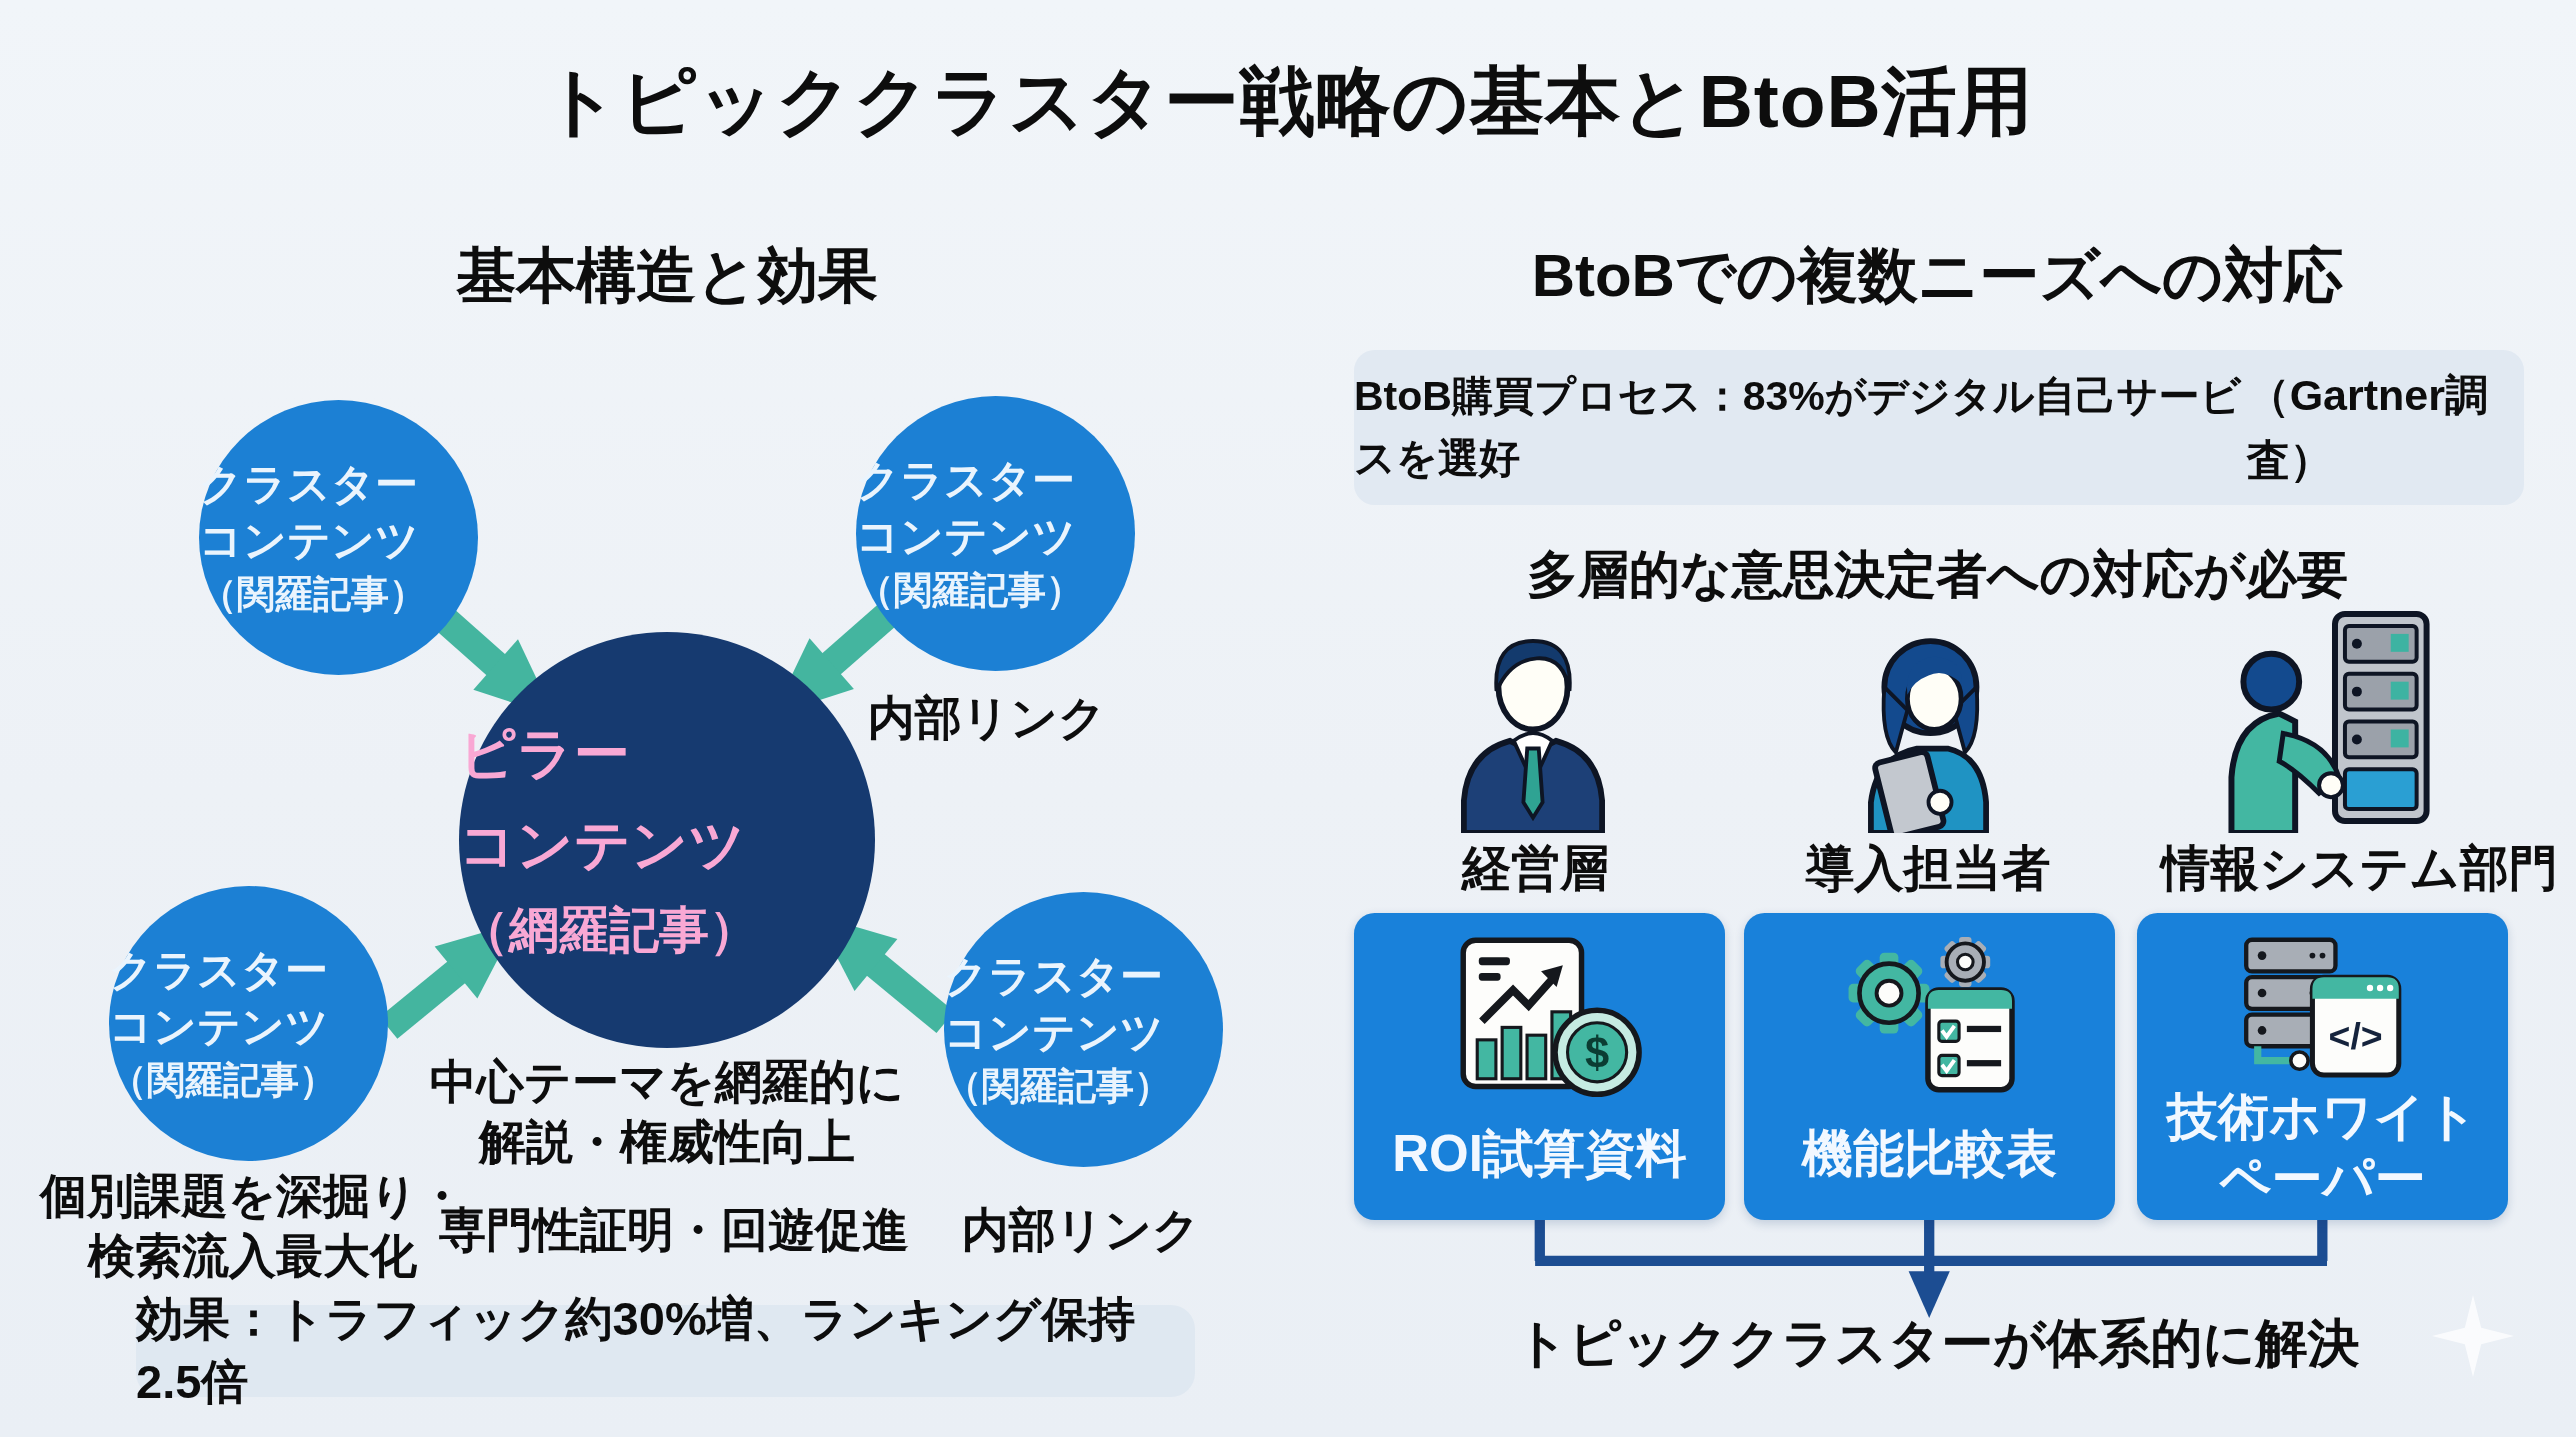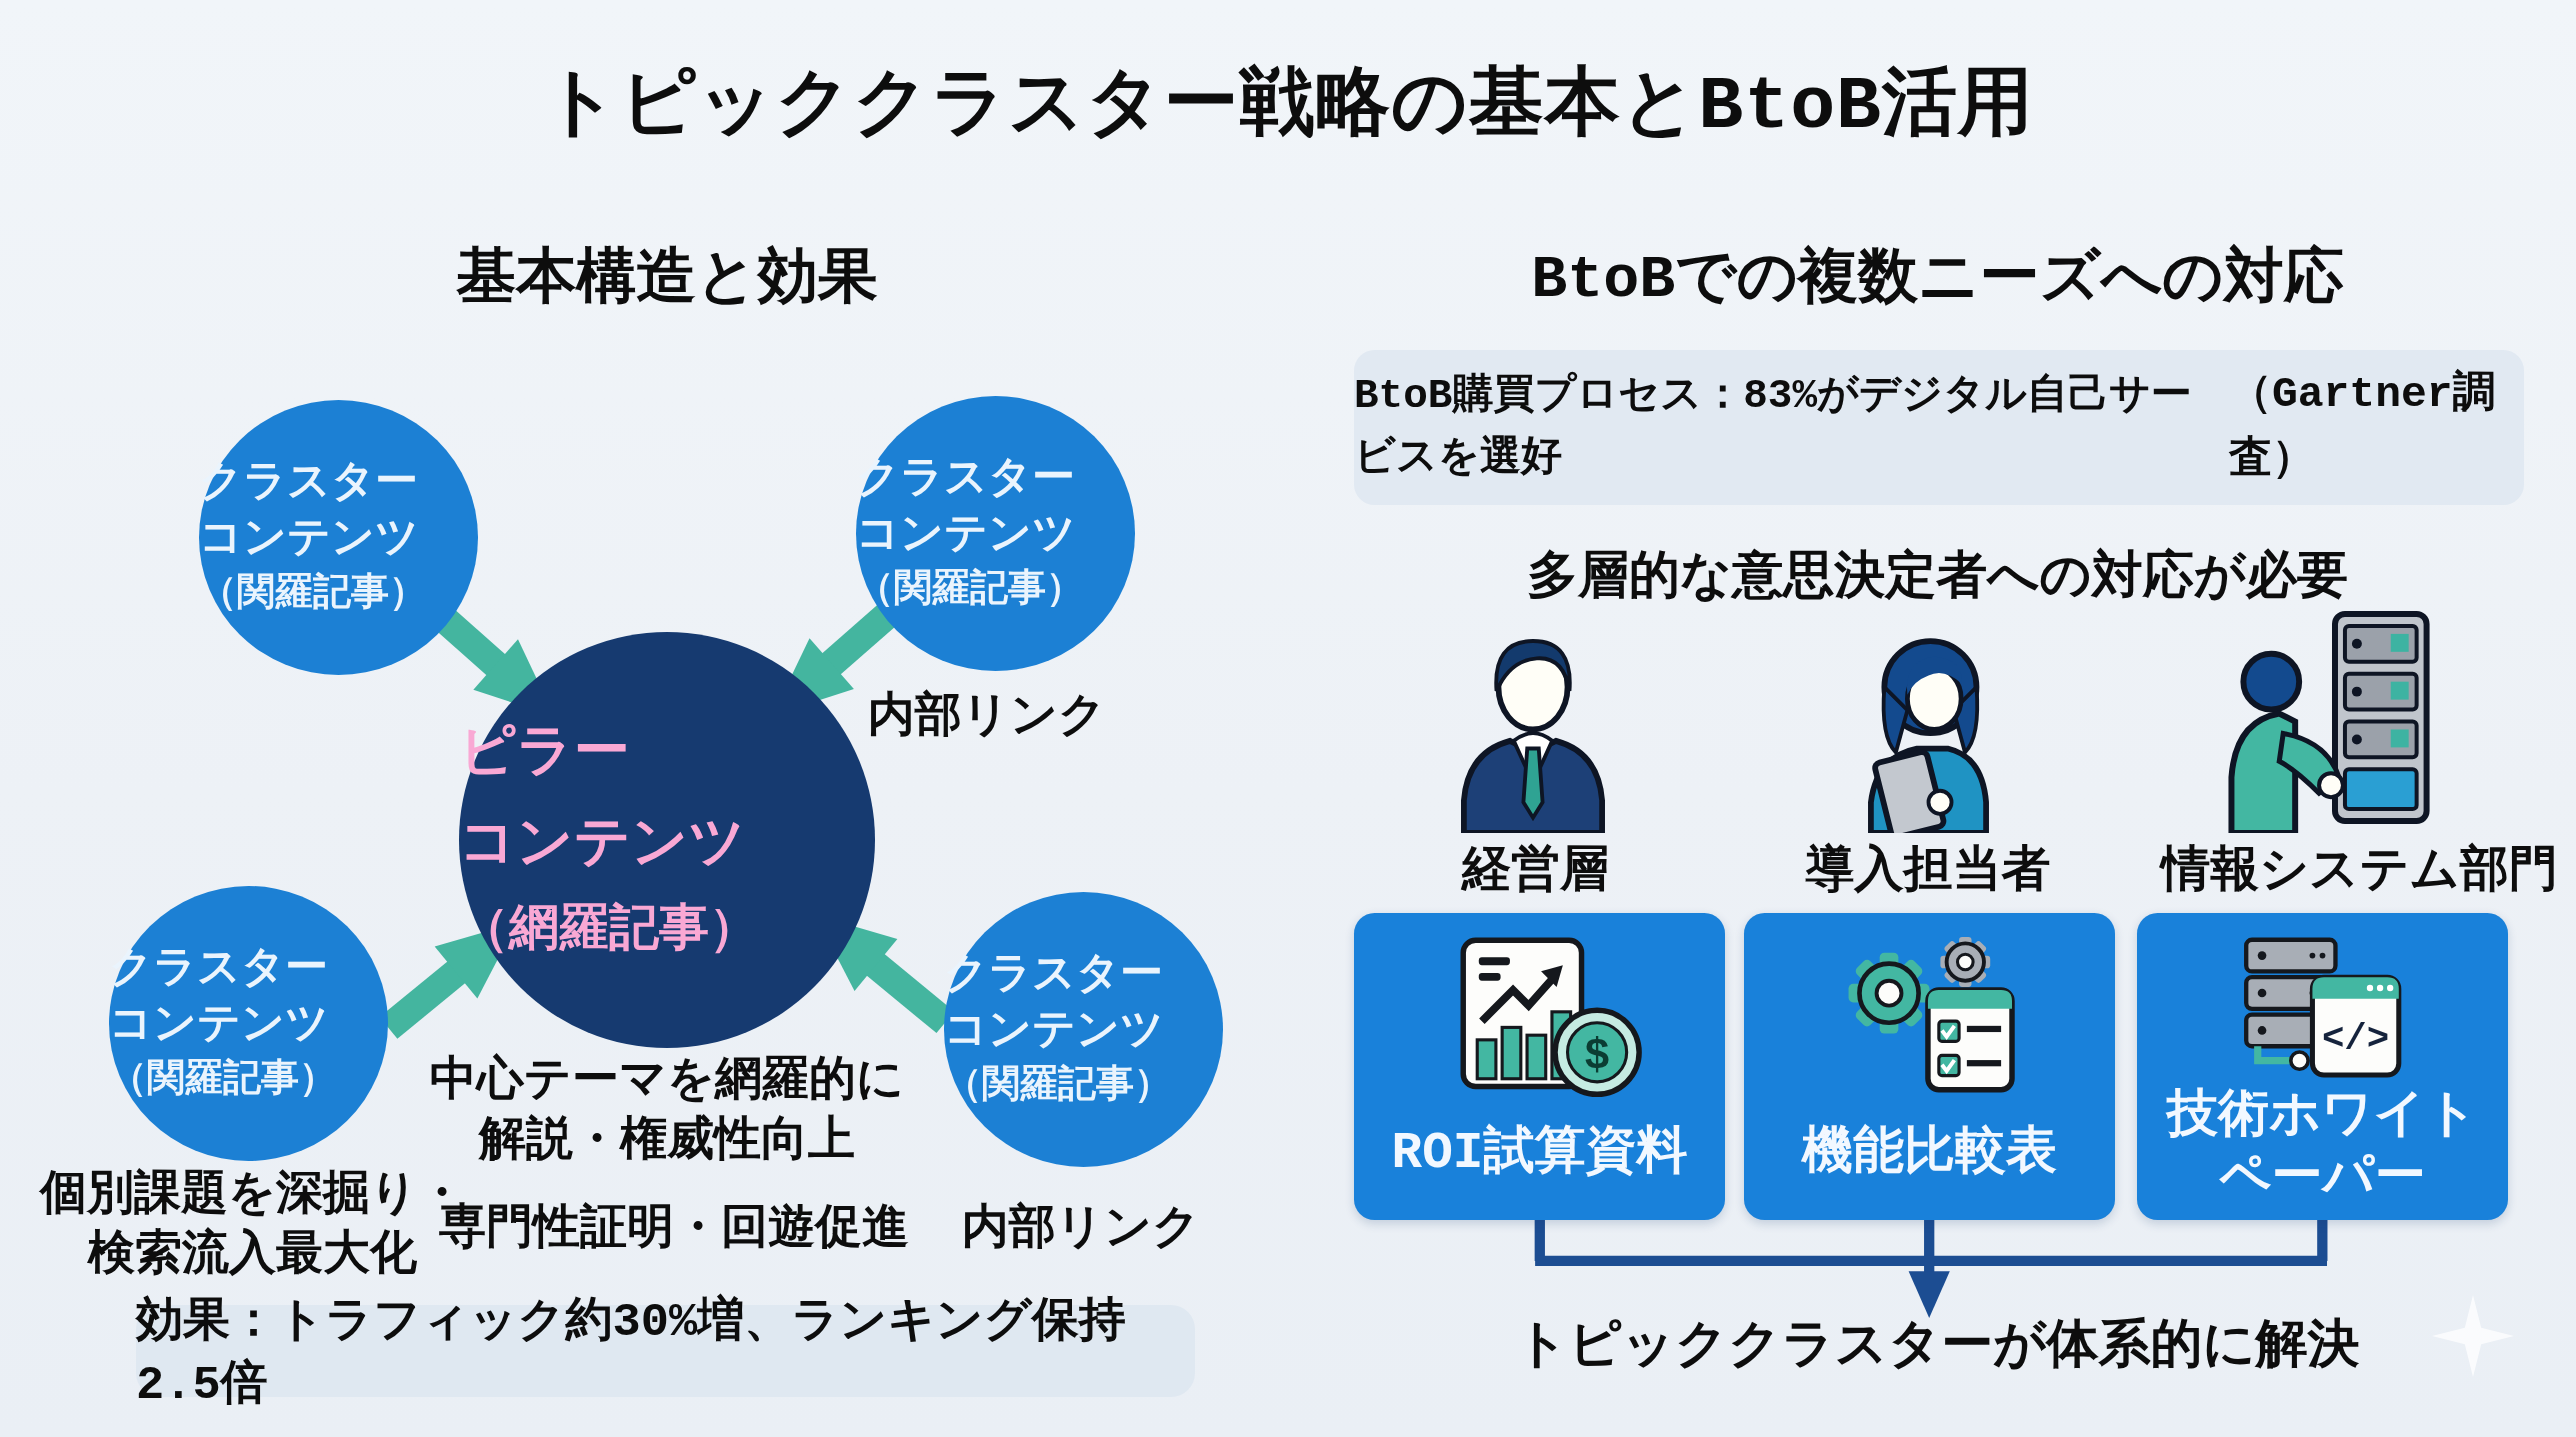--- a/index.html
+++ b/index.html
@@ -1,19 +1,19 @@
 <!DOCTYPE html>
 <html style="font-size:15px"><head>
 <meta charset="utf-8">
 <style>
   html,body{margin:0;padding:0;background:#eef2f6;}
   .canvas{
     position:relative;width:2576px;height:1438px;overflow:hidden;
     background:linear-gradient(180deg,#f1f5f9 0%,#edf1f6 55%,#eaeff5 100%);
-    font-family:Liberation Mono, monospace;
+    font-family:Liberation Sans, sans-serif;
     font-weight:bold;color:#0d0d0d;
   }
   .abs{position:absolute;}
   .ctr{text-align:center;}
   .title{left:0;right:0;top:52px;font-size:75px;letter-spacing:0.9px;}
   .sec-head{top:236px;font-size:60px;}
   .circle{border-radius:50%;display:flex;flex-direction:column;justify-content:center;align-items:flex-start;text-align:center;}
   .cluster{width:279px;height:275px;background:#1c80d4;color:#eaf4fd;}
   .cluster .l{font-size:43px;line-height:1.32;}
   .cluster .l3{font-size:38px;}

